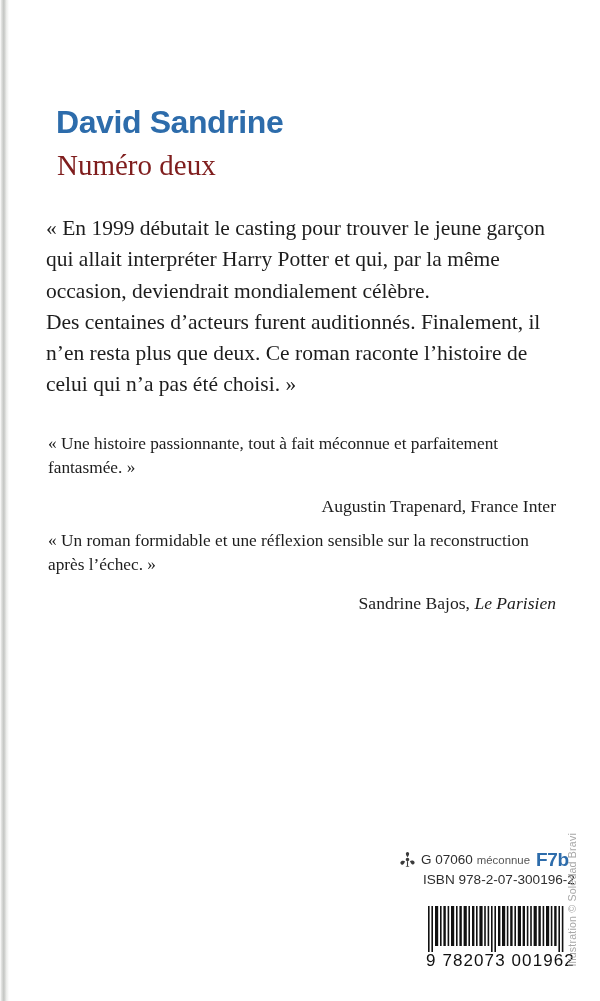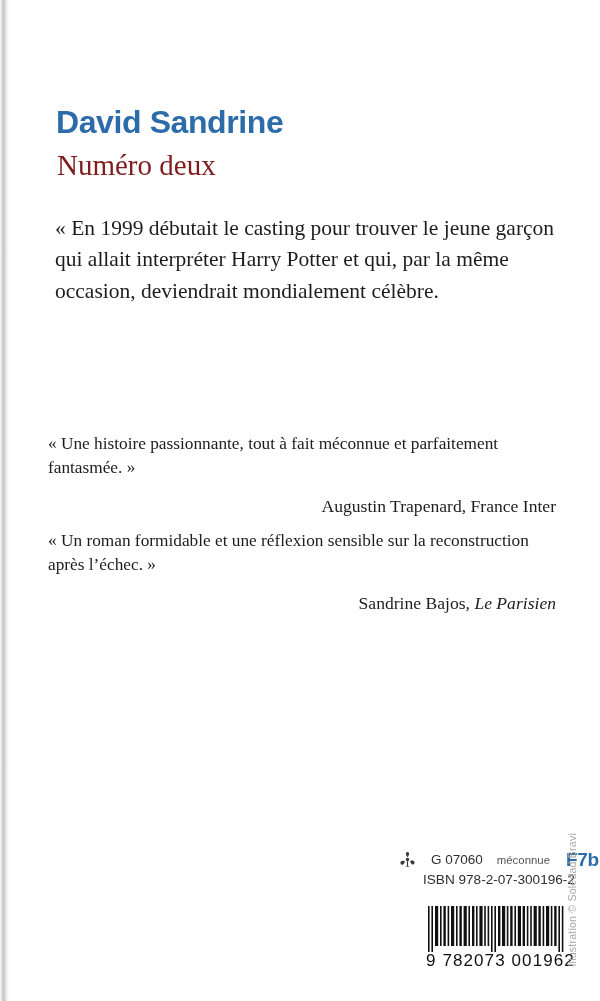--- a/index.html
+++ b/index.html
@@ -64,21 +64,21 @@
     font-family: "Liberation Serif", "DejaVu Serif", serif;
     font-size: 29px;
     color: #7f1d1d;
     line-height: 1.1;
     white-space: nowrap;
   }
 
   
   .blurb {
     position: absolute;
-    left: 55px;
+    left: 46px;
     top: 213px;
     width: 516px;
     font-size: 21.5px;
     line-height: 1.455;
     color: #1d1d1d;
     text-align: left;
   }
   .blurb p { margin: 0; }
 
   
@@ -127,21 +127,21 @@
   
   .catalog {
     position: absolute;
     left: 398px;
     top: 850px;
     width: 170px;
   }
   .catalog-line {
     display: flex;
     align-items: center;
-    gap: 14px;
+    gap: 4px;
     white-space: nowrap;
     font-family: "Liberation Sans", "DejaVu Sans", sans-serif;
     color: #3b3b3b;
   }
   .gallimard-mark {
     width: 19px;
     height: 19px;
     flex: 0 0 19px;
     display: block;
   }
@@ -209,20 +209,21 @@
 <body>
 
 <div class="cover">
   <div class="inner">
 
     <div class="author">David Sandrine</div>
     <div class="title">Numéro deux</div>
 
     <div class="blurb">
       <p>« En 1999 débutait le casting pour trouver le jeune garçon qui allait interpréter Harry Potter et qui, par la même occasion, deviendrait mondialement célèbre.</p>
+      <p>Des centaines d’acteurs furent auditionnés. Finalement, il n’en resta plus que deux. Ce roman raconte l’histoire de celui qui n’a pas été choisi. »</p>
     </div>
 
     <div class="press press--two">
       <p>« Un roman formidable et une réflexion sensible sur la reconstruction après l’échec. »</p>
       <div class="attribution"><span>Sandrine Bajos, </span><em>Le Parisien</em></div>
     </div>
 
     <div class="press press--one">
       <p>« Une histoire passionnante, tout à fait méconnue et parfaitement fantasmée. »</p>
       <div class="attribution"><span>Augustin Trapenard, </span><span>France Inter</span></div>

